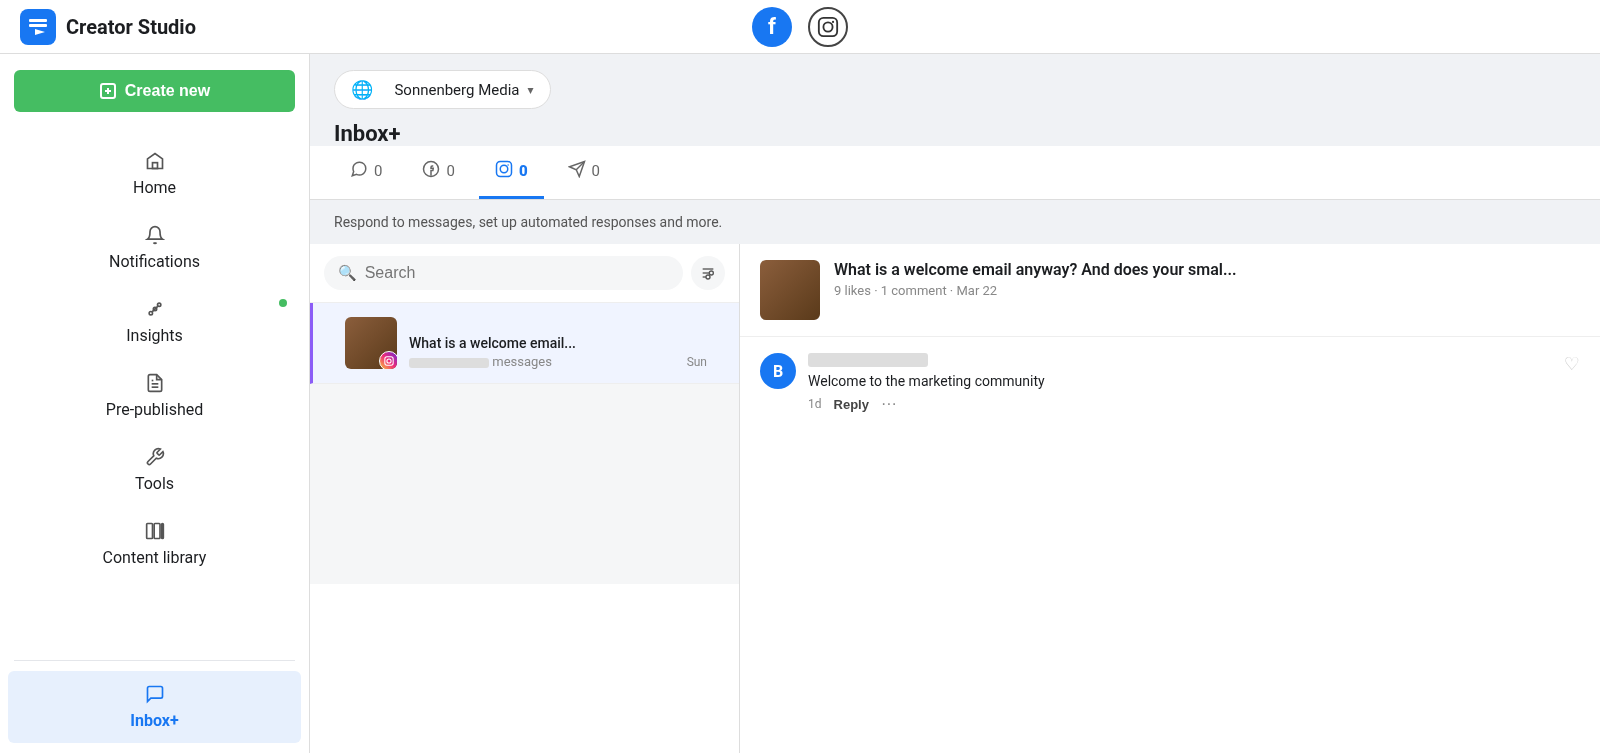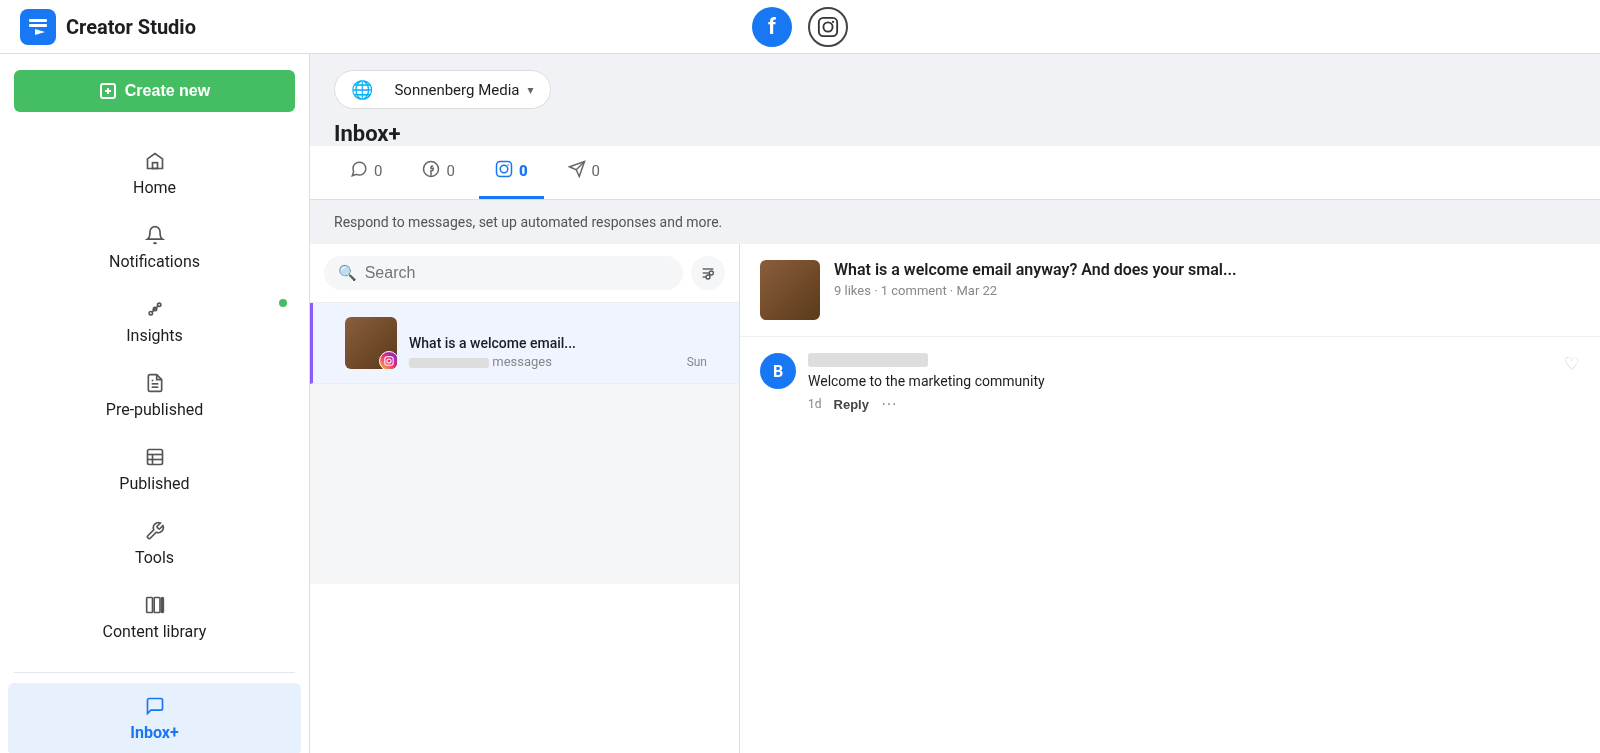--- a/index.html
+++ b/index.html
@@ -525,31 +525,20 @@
         <span class="nav-icon">
           <svg width="20" height="20" viewBox="0 0 24 24" fill="none" stroke="#555" stroke-width="2">
             <path d="M14 2H6a2 2 0 0 0-2 2v16a2 2 0 0 0 2 2h12a2 2 0 0 0 2-2V8z"></path>
             <polyline points="14 2 14 8 20 8"></polyline>
             <line x1="16" y1="13" x2="8" y2="13"></line>
             <line x1="16" y1="17" x2="8" y2="17"></line>
             <polyline points="10 9 9 9 8 9"></polyline>
           </svg>
         </span>
         <span>Pre-published</span>
-      </li>
-      <li class="nav-item">
-        <span class="nav-icon">
-          <svg width="20" height="20" viewBox="0 0 24 24" fill="none" stroke="#555" stroke-width="2">
-            <rect x="3" y="3" width="18" height="18" rx="2"></rect>
-            <line x1="3" y1="9" x2="21" y2="9"></line>
-            <line x1="3" y1="15" x2="21" y2="15"></line>
-            <line x1="9" y1="9" x2="9" y2="21"></line>
-          </svg>
-        </span>
-        <span>Published</span>
       </li>
       <li class="nav-item">
         <span class="nav-icon">
           <svg width="20" height="20" viewBox="0 0 24 24" fill="none" stroke="#555" stroke-width="2">
             <path d="M14.7 6.3a1 1 0 0 0 0 1.4l1.6 1.6a1 1 0 0 0 1.4 0l3.77-3.77a6 6 0 0 1-7.94 7.94l-6.91 6.91a2.12 2.12 0 0 1-3-3l6.91-6.91a6 6 0 0 1 7.94-7.94l-3.76 3.76z"></path>
           </svg>
         </span>
         <span>Tools</span>
       </li>
       <li class="nav-item">

